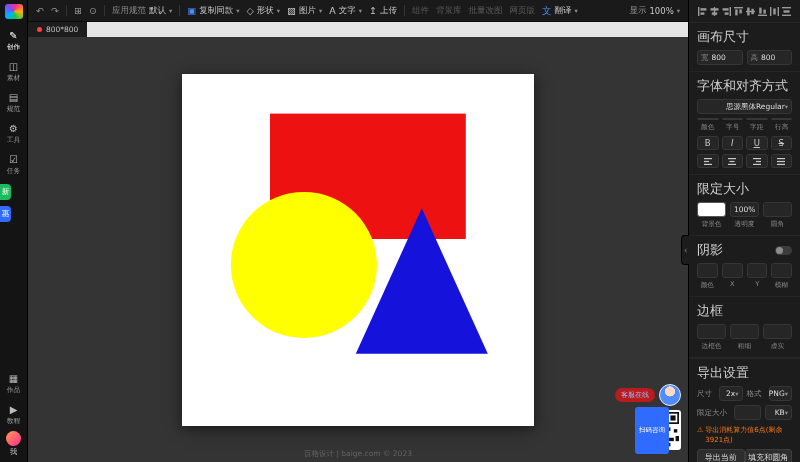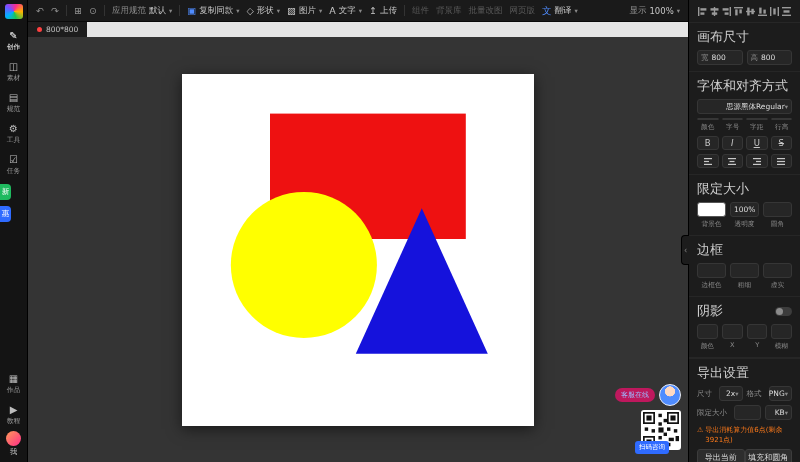--- a/index.html
+++ b/index.html
@@ -39,26 +39,26 @@
   .reddot{width:5px;height:5px;border-radius:50%;background:#ff4040}
 
   .canvas{flex:1;background:#343434;position:relative;overflow:hidden}
   .artboard{position:absolute;left:50%;top:50%;transform:translate(-50%,-50%);width:352px;height:352px;background:#fff;box-shadow:0 3px 14px rgba(0,0,0,.55)}
   .artboard svg{display:block;width:100%;height:100%}
   .credit{position:absolute;left:0;right:0;bottom:3px;text-align:center;font-size:7.5px;color:#636363}
 
   
   .service{position:absolute;right:7px;bottom:12px;display:flex;flex-direction:column;align-items:flex-end;gap:4px}
   .svc-row{display:flex;align-items:center;gap:4px}
-  .svc-pill{background:#be185d;color:#9db9ff;font-size:7px;padding:2px 6px;border-radius:8px;cursor:pointer}
+  .svc-pill{background:#b91c1c;color:#9db9ff;font-size:7px;padding:2px 6px;border-radius:8px;cursor:pointer}
   .svc-avatar{width:22px;height:22px;border-radius:50%;border:1px solid #e8eefc;background:radial-gradient(circle at 50% 32%,#ffd9c2 0 29%,#4f8cff 31%);cursor:pointer}
   .qr-wrap{position:relative}
   .qr{width:40px;height:40px;background:#fff;border-radius:3px;padding:2px;cursor:pointer}
   .qr svg{display:block;width:100%;height:100%}
-  .scan-pill{position:absolute;left:-6px;bottom:-4px;background:#2f6bff;color:#fff;font-size:6.5px;padding:2px 4px;border-radius:3px;cursor:pointer}
+  .scan-pill{position:absolute;left:-6px;bottom:-4px;background:#2f6bff;color:#fff;font-size:6.5px;padding:19px 4px;border-radius:3px;cursor:pointer}
 
   
   .rpanel{width:112px;background:#1c1c1c;border-left:1px solid #000;position:relative;display:flex;flex-direction:column;flex-shrink:0}
   .icon-row{display:flex;justify-content:space-between;align-items:center;padding:5px 8px;border-bottom:1px solid #272727}
   .pi{width:12px;height:12px;display:flex;align-items:center;justify-content:center;cursor:pointer}
   .sec{padding:5px 8px 6px;border-bottom:1px solid #262626}
   .sec-title{font-size:13px;color:#cfcfcf;margin-bottom:4px;display:flex;align-items:center}
   .row{display:flex;gap:4px;align-items:center}
   .ibox{flex:1;min-width:0;height:15px;background:#262626;border:1px solid #363636;border-radius:3px;color:#ddd;font-size:7.5px;display:flex;align-items:center;padding:0 3px}
   input.ibox{outline:none;font-family:inherit}
@@ -212,20 +212,21 @@
 
     <div class="canvas">
       <div class="artboard">
         <svg viewBox="0 0 800 800" preserveAspectRatio="none">
           <rect x="200" y="90" width="445" height="285" fill="#ee1111"></rect>
           <circle cx="277" cy="434" r="166" fill="#ffff00"></circle>
           <polygon points="545,305 395,636 695,636" fill="#1512dc"></polygon>
         </svg>
       </div>
 
+      <div class="credit">百格设计 | baige.com © 2023</div>
 
       <div class="service">
         <div class="svc-row">
           <span class="svc-pill">客服在线</span>
           <div class="svc-avatar"></div>
         </div>
         <div class="qr-wrap">
           <div class="qr">
             <svg viewBox="0 0 21 21" fill="#111">
               <rect x="0" y="0" width="7" height="7"></rect>
@@ -409,49 +410,49 @@
         <div class="ibox"></div>
       </div>
       <div class="lblrow">
         <span class="lbl">背景色</span>
         <span class="lbl">透明度</span>
         <span class="lbl">圆角</span>
       </div>
     </div>
 
     <div class="sec">
-      <div class="sec-title">边框</div>
-      <div class="row">
-        <div class="ibox"></div>
-        <div class="ibox"></div>
-        <div class="ibox"></div>
-      </div>
-      <div class="lblrow">
-        <span class="lbl">边框色</span>
-        <span class="lbl">粗细</span>
-        <span class="lbl">虚实</span>
-      </div>
-    </div>
-
-    <div class="sec">
       <div class="sec-title">
         <span>阴影</span>
         <span class="toggle"></span>
       </div>
       <div class="row">
         <div class="ibox"></div>
         <div class="ibox"></div>
         <div class="ibox"></div>
         <div class="ibox"></div>
       </div>
       <div class="lblrow">
         <span class="lbl">颜色</span>
         <span class="lbl">X</span>
         <span class="lbl">Y</span>
         <span class="lbl">模糊</span>
+      </div>
+    </div>
+
+    <div class="sec">
+      <div class="sec-title">边框</div>
+      <div class="row">
+        <div class="ibox"></div>
+        <div class="ibox"></div>
+        <div class="ibox"></div>
+      </div>
+      <div class="lblrow">
+        <span class="lbl">边框色</span>
+        <span class="lbl">粗细</span>
+        <span class="lbl">虚实</span>
       </div>
     </div>
 
     <div class="sec sec-export">
       <div class="sec-title">导出设置</div>
       <div class="row">
         <div class="exp-grp">
           <span class="pfx">尺寸</span>
           <div class="ibox sel">
             <span>2x</span>

